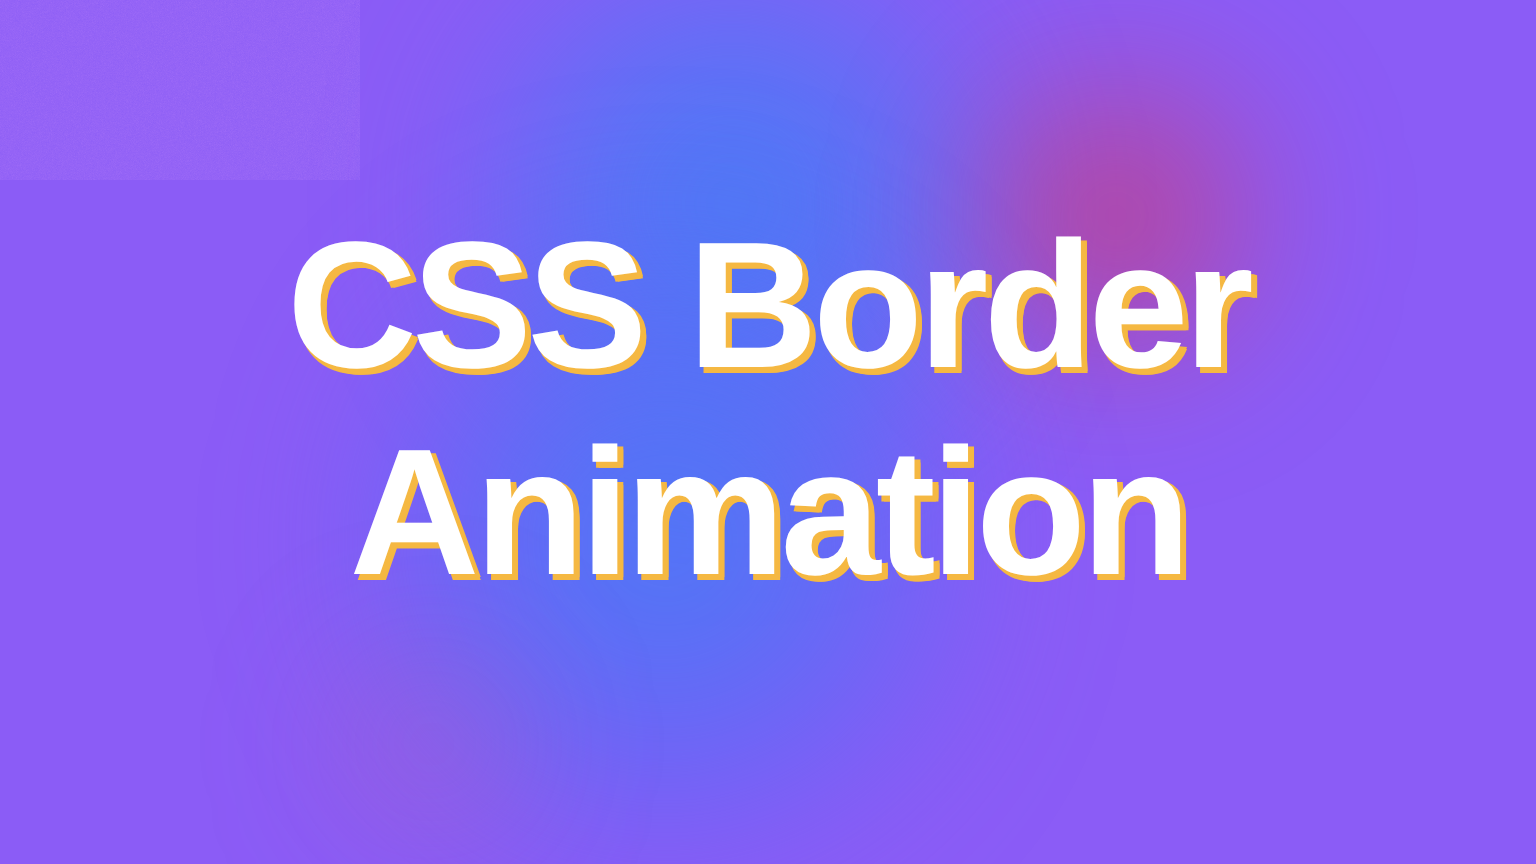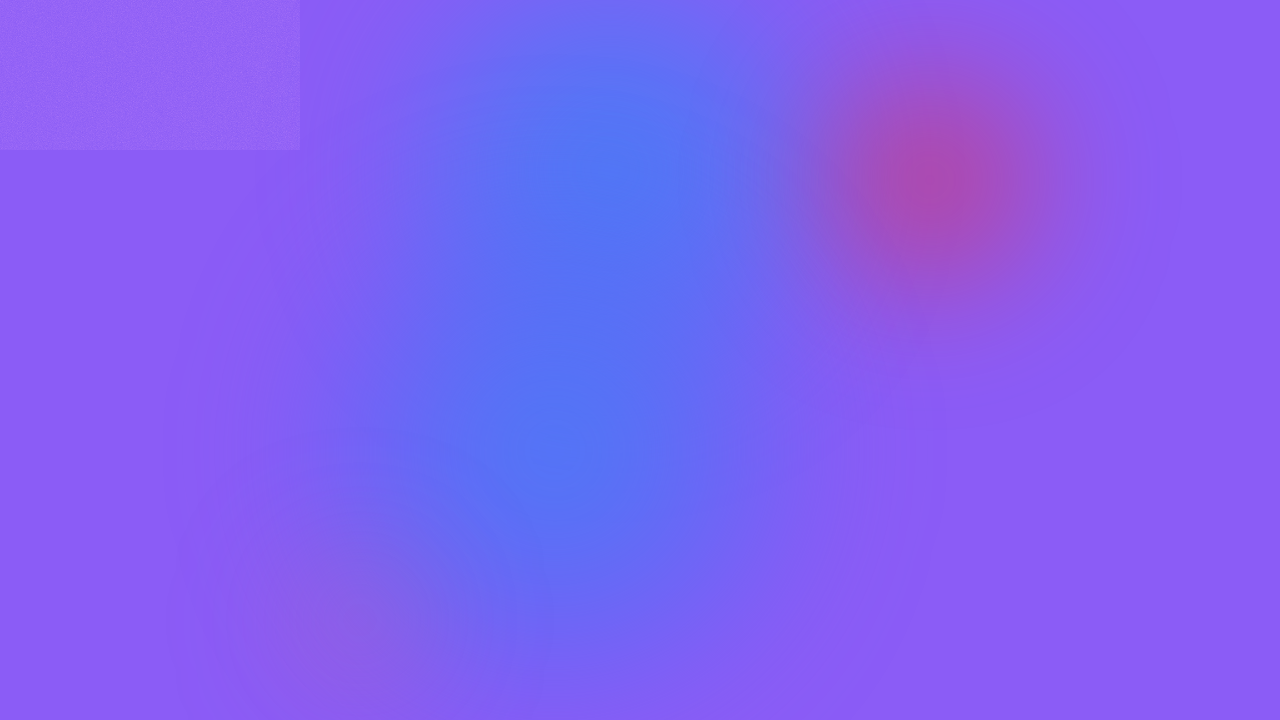--- a/index.html
+++ b/index.html
@@ -95,15 +95,16 @@
     <filter id="noiseFilter">
       <feTurbulence type="fractalNoise" baseFrequency="1.2" numOctaves="3" stitchTiles="stitch"></feTurbulence>
       <feColorMatrix type="saturate" values="0"></feColorMatrix>
     </filter>
     <rect width="100%" height="100%" filter="url(#noiseFilter)"></rect>
   </svg>
 </div>
 
 <div class="title-container">
   <h1 class="title">
-    <br>
+    <span>CSS Border</span><br>
+    <span>Animation</span>
   </h1>
 </div>
 
 </body></html>

